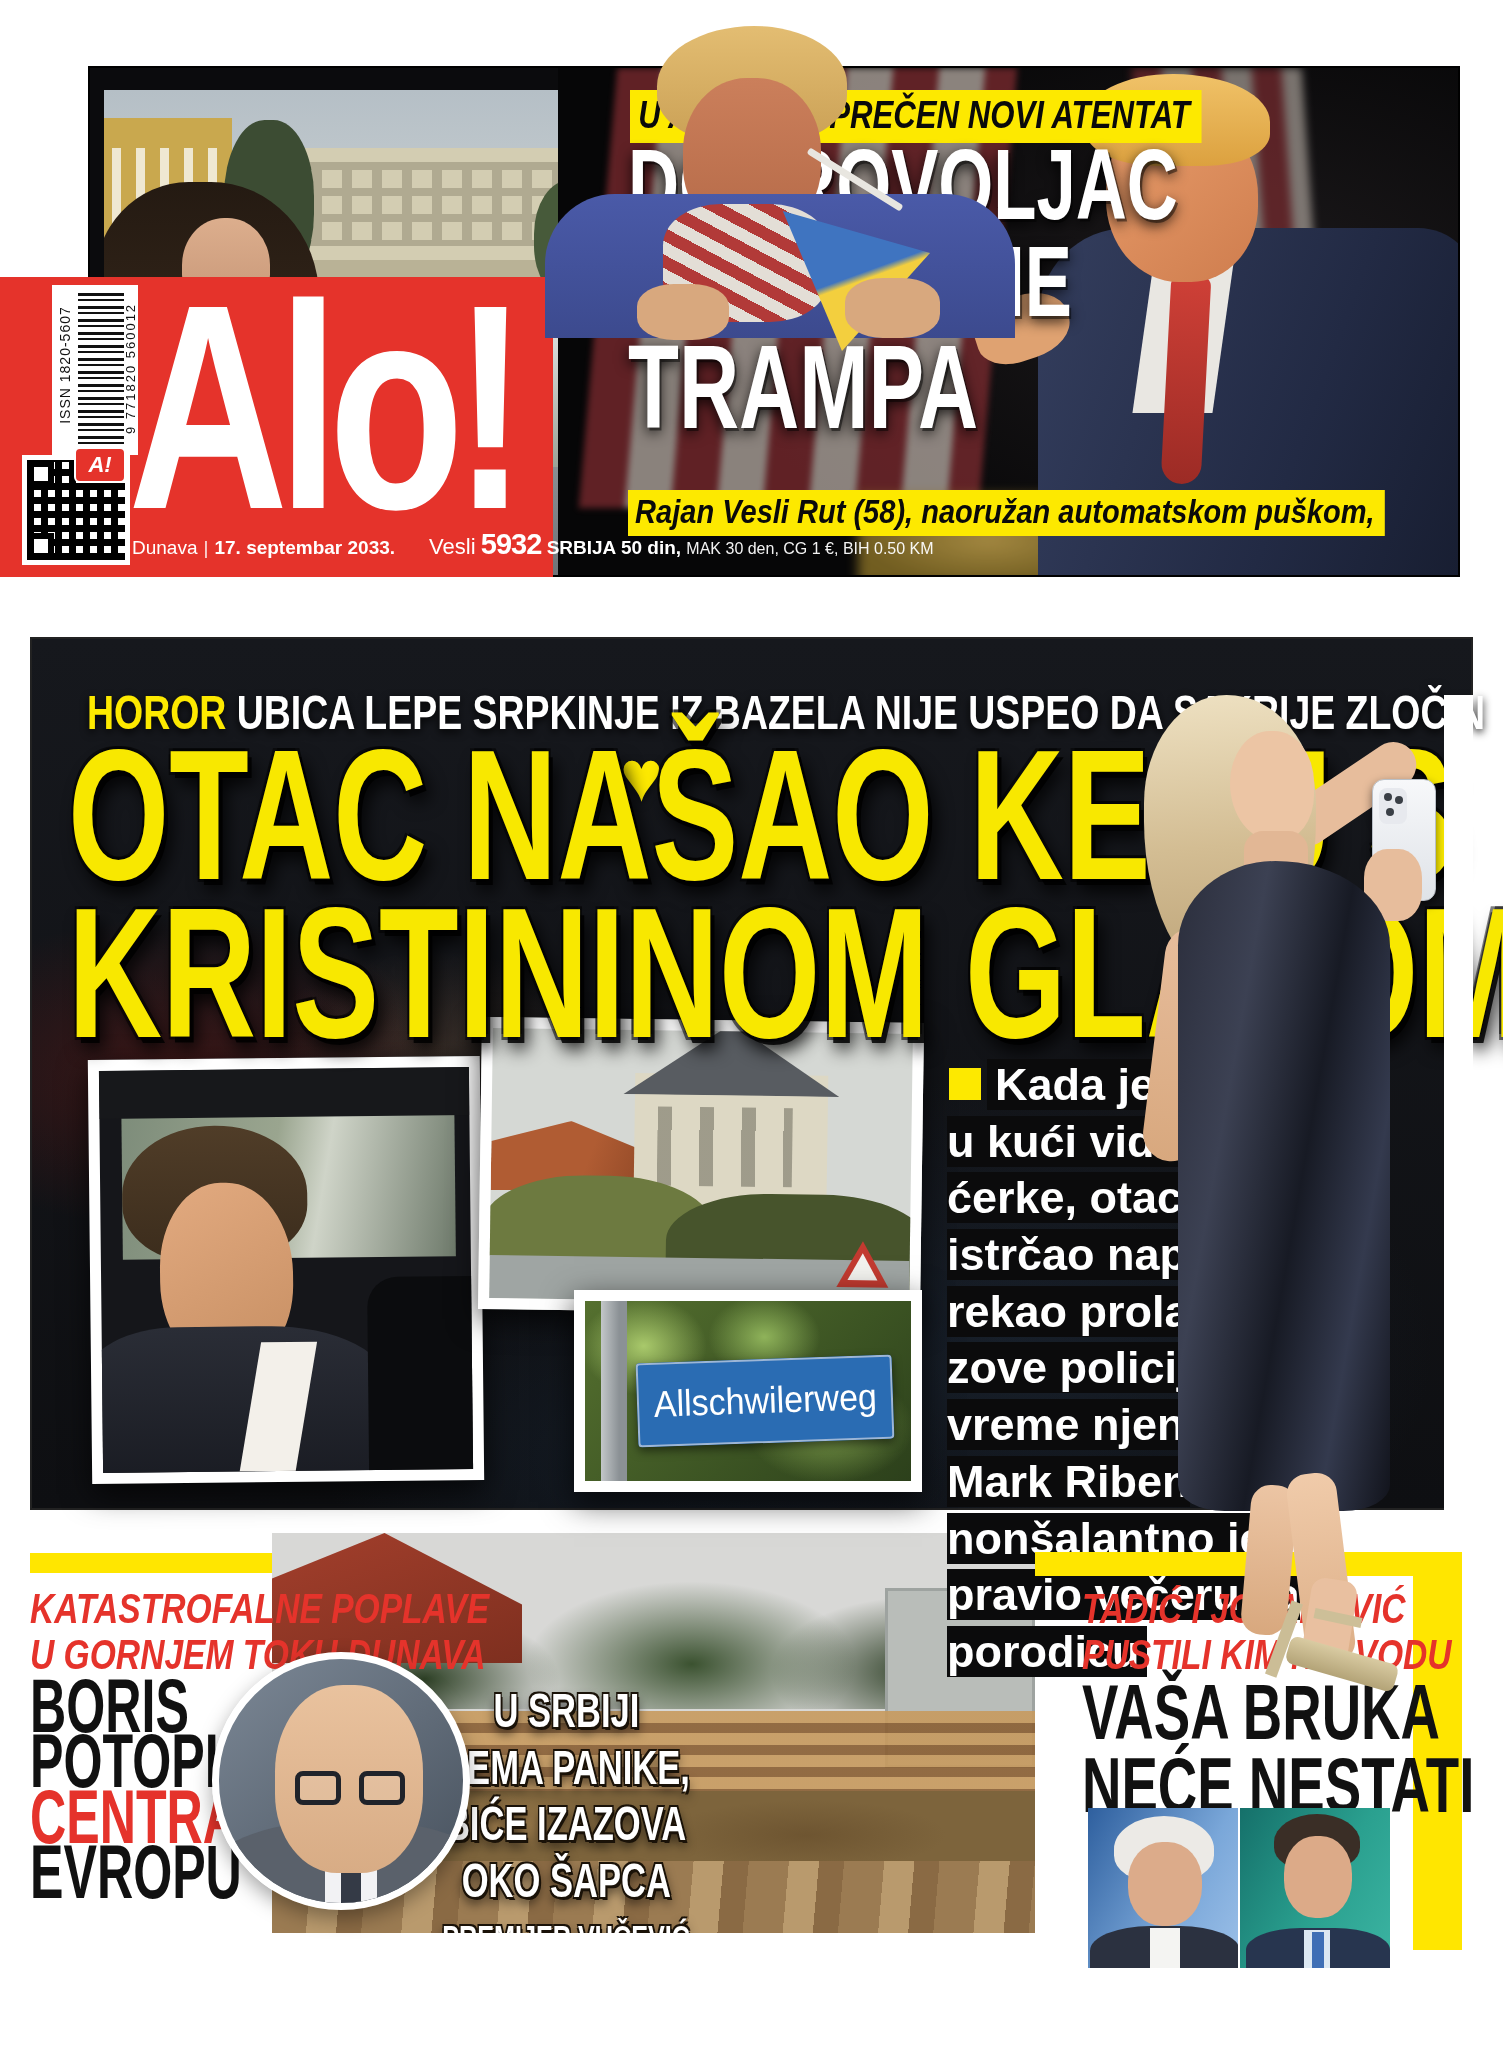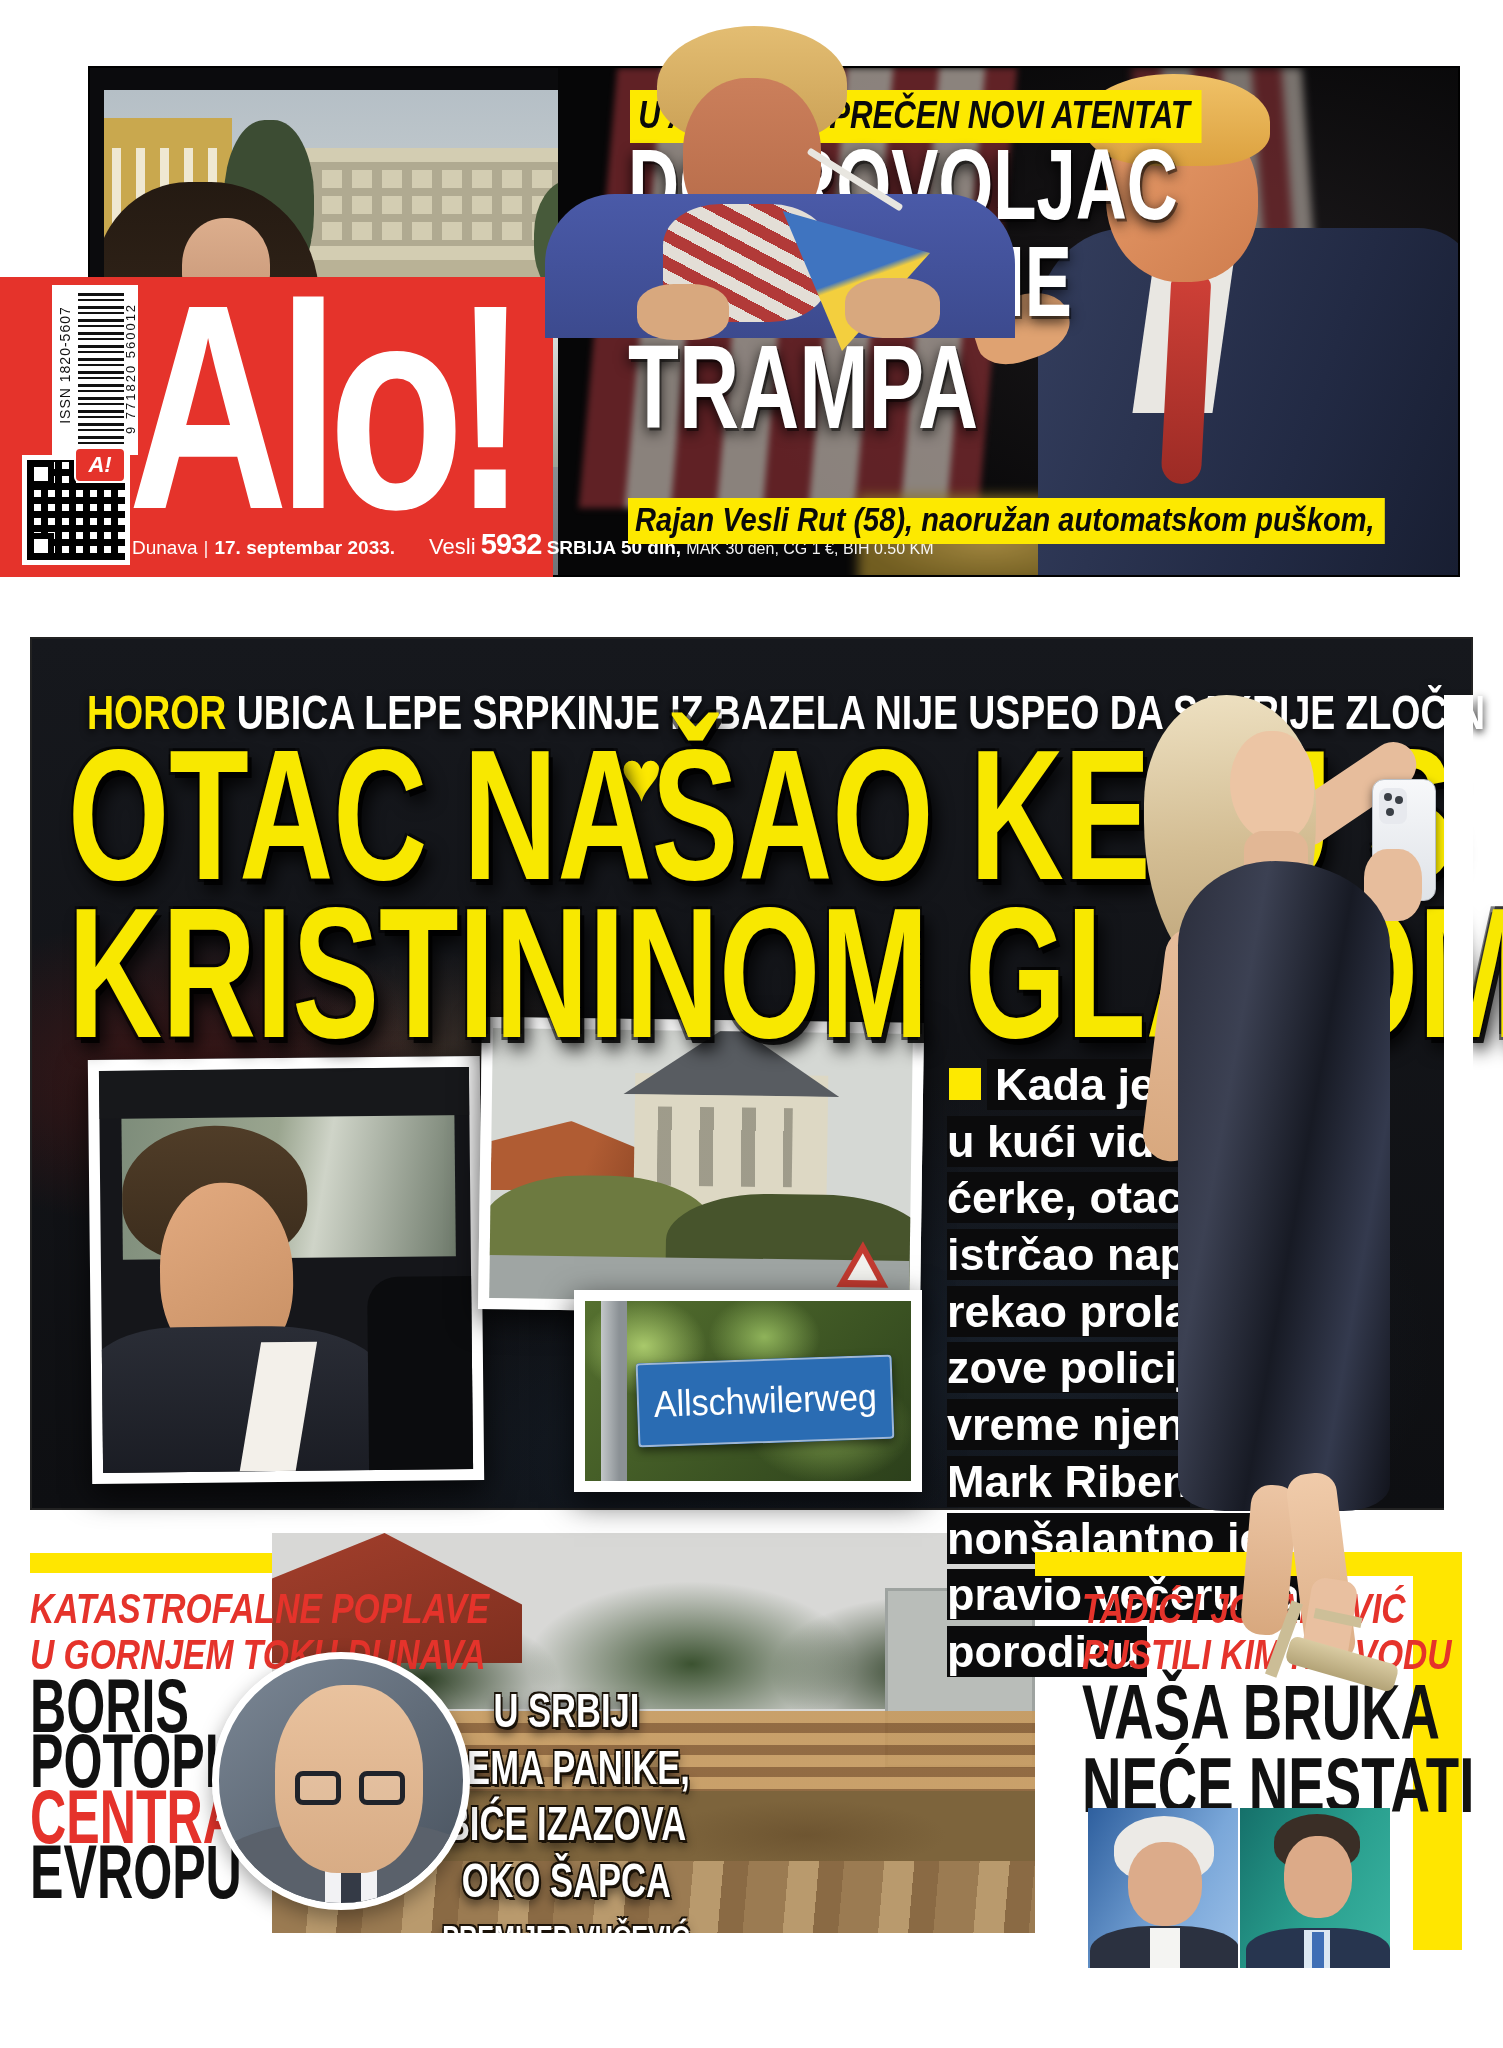--- a/index.html
+++ b/index.html
@@ -88,21 +88,21 @@
   .dateline .p2 { font-weight:500; font-size:16px; opacity:.95; }
 
   
   .t-kicker { left:630px; top:90px; z-index:25; }
   .t-kicker span { background:#fde900; color:#0a0a0a; font-size:38px; font-weight:bold; font-style:italic;
           padding:4px 14px 6px 10px; }
   .t-head { left:628px; top:136px; z-index:25; color:#fff; font-weight:bold; line-height:.96;
           text-shadow:0 5px 16px rgba(0,0,0,.85), 3px 3px 0 rgba(0,0,0,.45); }
   .t-head .l12 { font-size:101px; }
   .t-head .l34 { font-size:119px; }
-  .t-deck { left:628px; top:490px; z-index:25;margin-top:8px; }
+  .t-deck { left:628px; top:490px; z-index:25; }
   .t-deck div { margin-bottom:2px; }
   .t-deck span { display:inline-block; background:#fde900; color:#0a0a0a; font-size:33px; font-weight:bold;
           font-style:italic; padding:3px 12px 5px 8px; transform:scaleX(.88); transform-origin:0 0; white-space:nowrap; }
 
   
   .main-box { left:30px; top:637px; width:1443px; height:873px; border:2px solid #222; z-index:10; overflow:visible;
      background:
        radial-gradient(430px 240px at 10% 50%, rgba(130,30,24,.40), transparent 65%),
        radial-gradient(280px 160px at 28% 47%, rgba(190,140,100,.22), transparent 60%),
        radial-gradient(650px 420px at 68% 82%, rgba(38,58,82,.35), transparent 65%),

